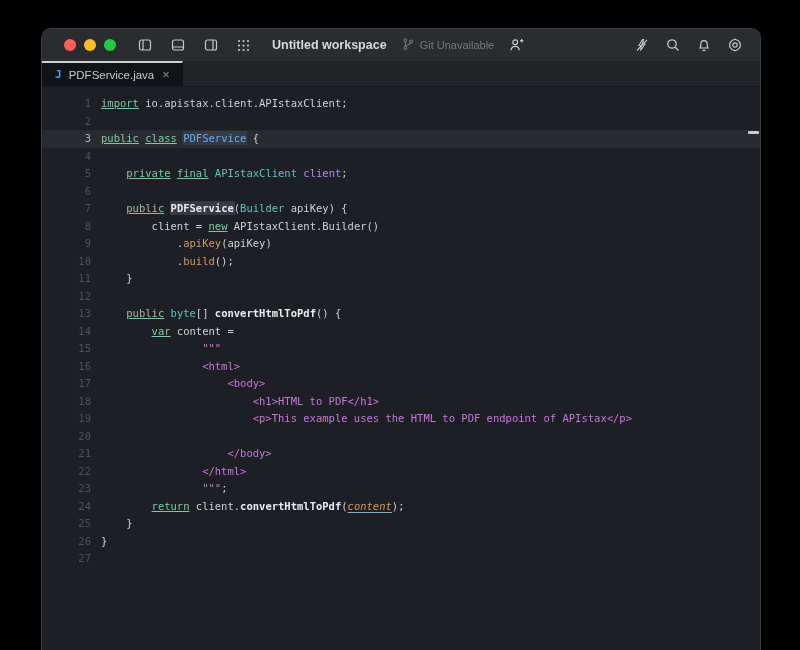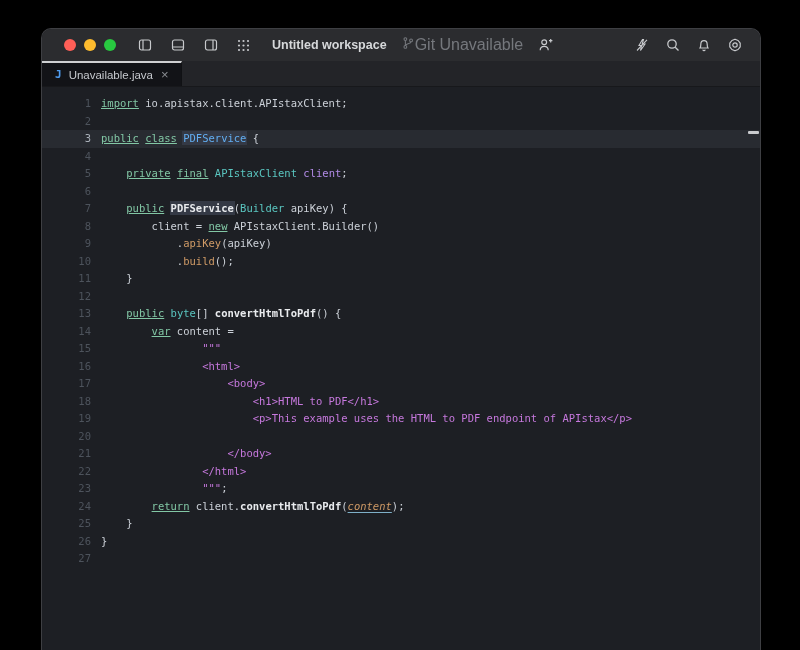--- a/index.html
+++ b/index.html
@@ -18,22 +18,22 @@
   .tl { width:12px; height:12px; border-radius:50%; border:none; padding:0; cursor:default; }
   .tl.r { background:var(--traffic-red); } .tl.y { background:var(--traffic-yellow); }
   .tl.g { background:var(--traffic-green); }
   .tbbtn { background:transparent; border:none; padding:3px; display:flex; align-items:center;
            justify-content:center; color:var(--icon); }
   .tbbtn svg { display:block; }
   .dockgroup { display:flex; gap:11px; margin-right:10px; }
   .tb-title { background:transparent; border:none; color:var(--titlebar-text);
               font-size:12.5px; font-weight:700; font-family:"Liberation Sans",sans-serif;
               padding:2px 8px; }
-  .tb-git { background:transparent; border:none; color:var(--muted); font-size:16px;
-            display:flex; align-items:center; padding:2px 6px;
+  .tb-git { background:transparent; border:none; color:var(--muted); font-size:11px;
+            display:flex; align-items:center; gap:5px; padding:2px 6px;
             font-family:"Liberation Sans",sans-serif; }
   .spacer { flex:1; }
   .rightgroup { display:flex; gap:9px; align-items:center; }
 
   
   .tabbar { height:26px; background:var(--tabbar-bg); display:flex; align-items:stretch;
             border-bottom:1px solid #17181b; }
   .tab { display:flex; align-items:center; gap:7px; padding:0 11px 0 13px;
          background:var(--tab-active-bg); border-top:2px solid var(--tab-active-top);
          border-right:1px solid #101114; }
@@ -183,21 +183,21 @@
               <circle cx="8" cy="8" r="2.2"></circle>
             </svg>
             </span>
         </button>
       </div>
     </div>
 
     <div class="tabbar">
       <div class="tab">
         <span class="fileicon">J</span>
-        <span class="fname">Unavailable.java</span>
+        <span class="fname">PDFService.java</span>
         <button class="close">×</button>
       </div>
     </div>
 
     <div class="editor">
       <div id="code-lines">
           <div class="row">
             <div class="ln">1</div>
             <div class="code"><span class="tk kw">import</span><span class="tk"> io.apistax.client.APIstaxClient;</span></div>
           </div>

